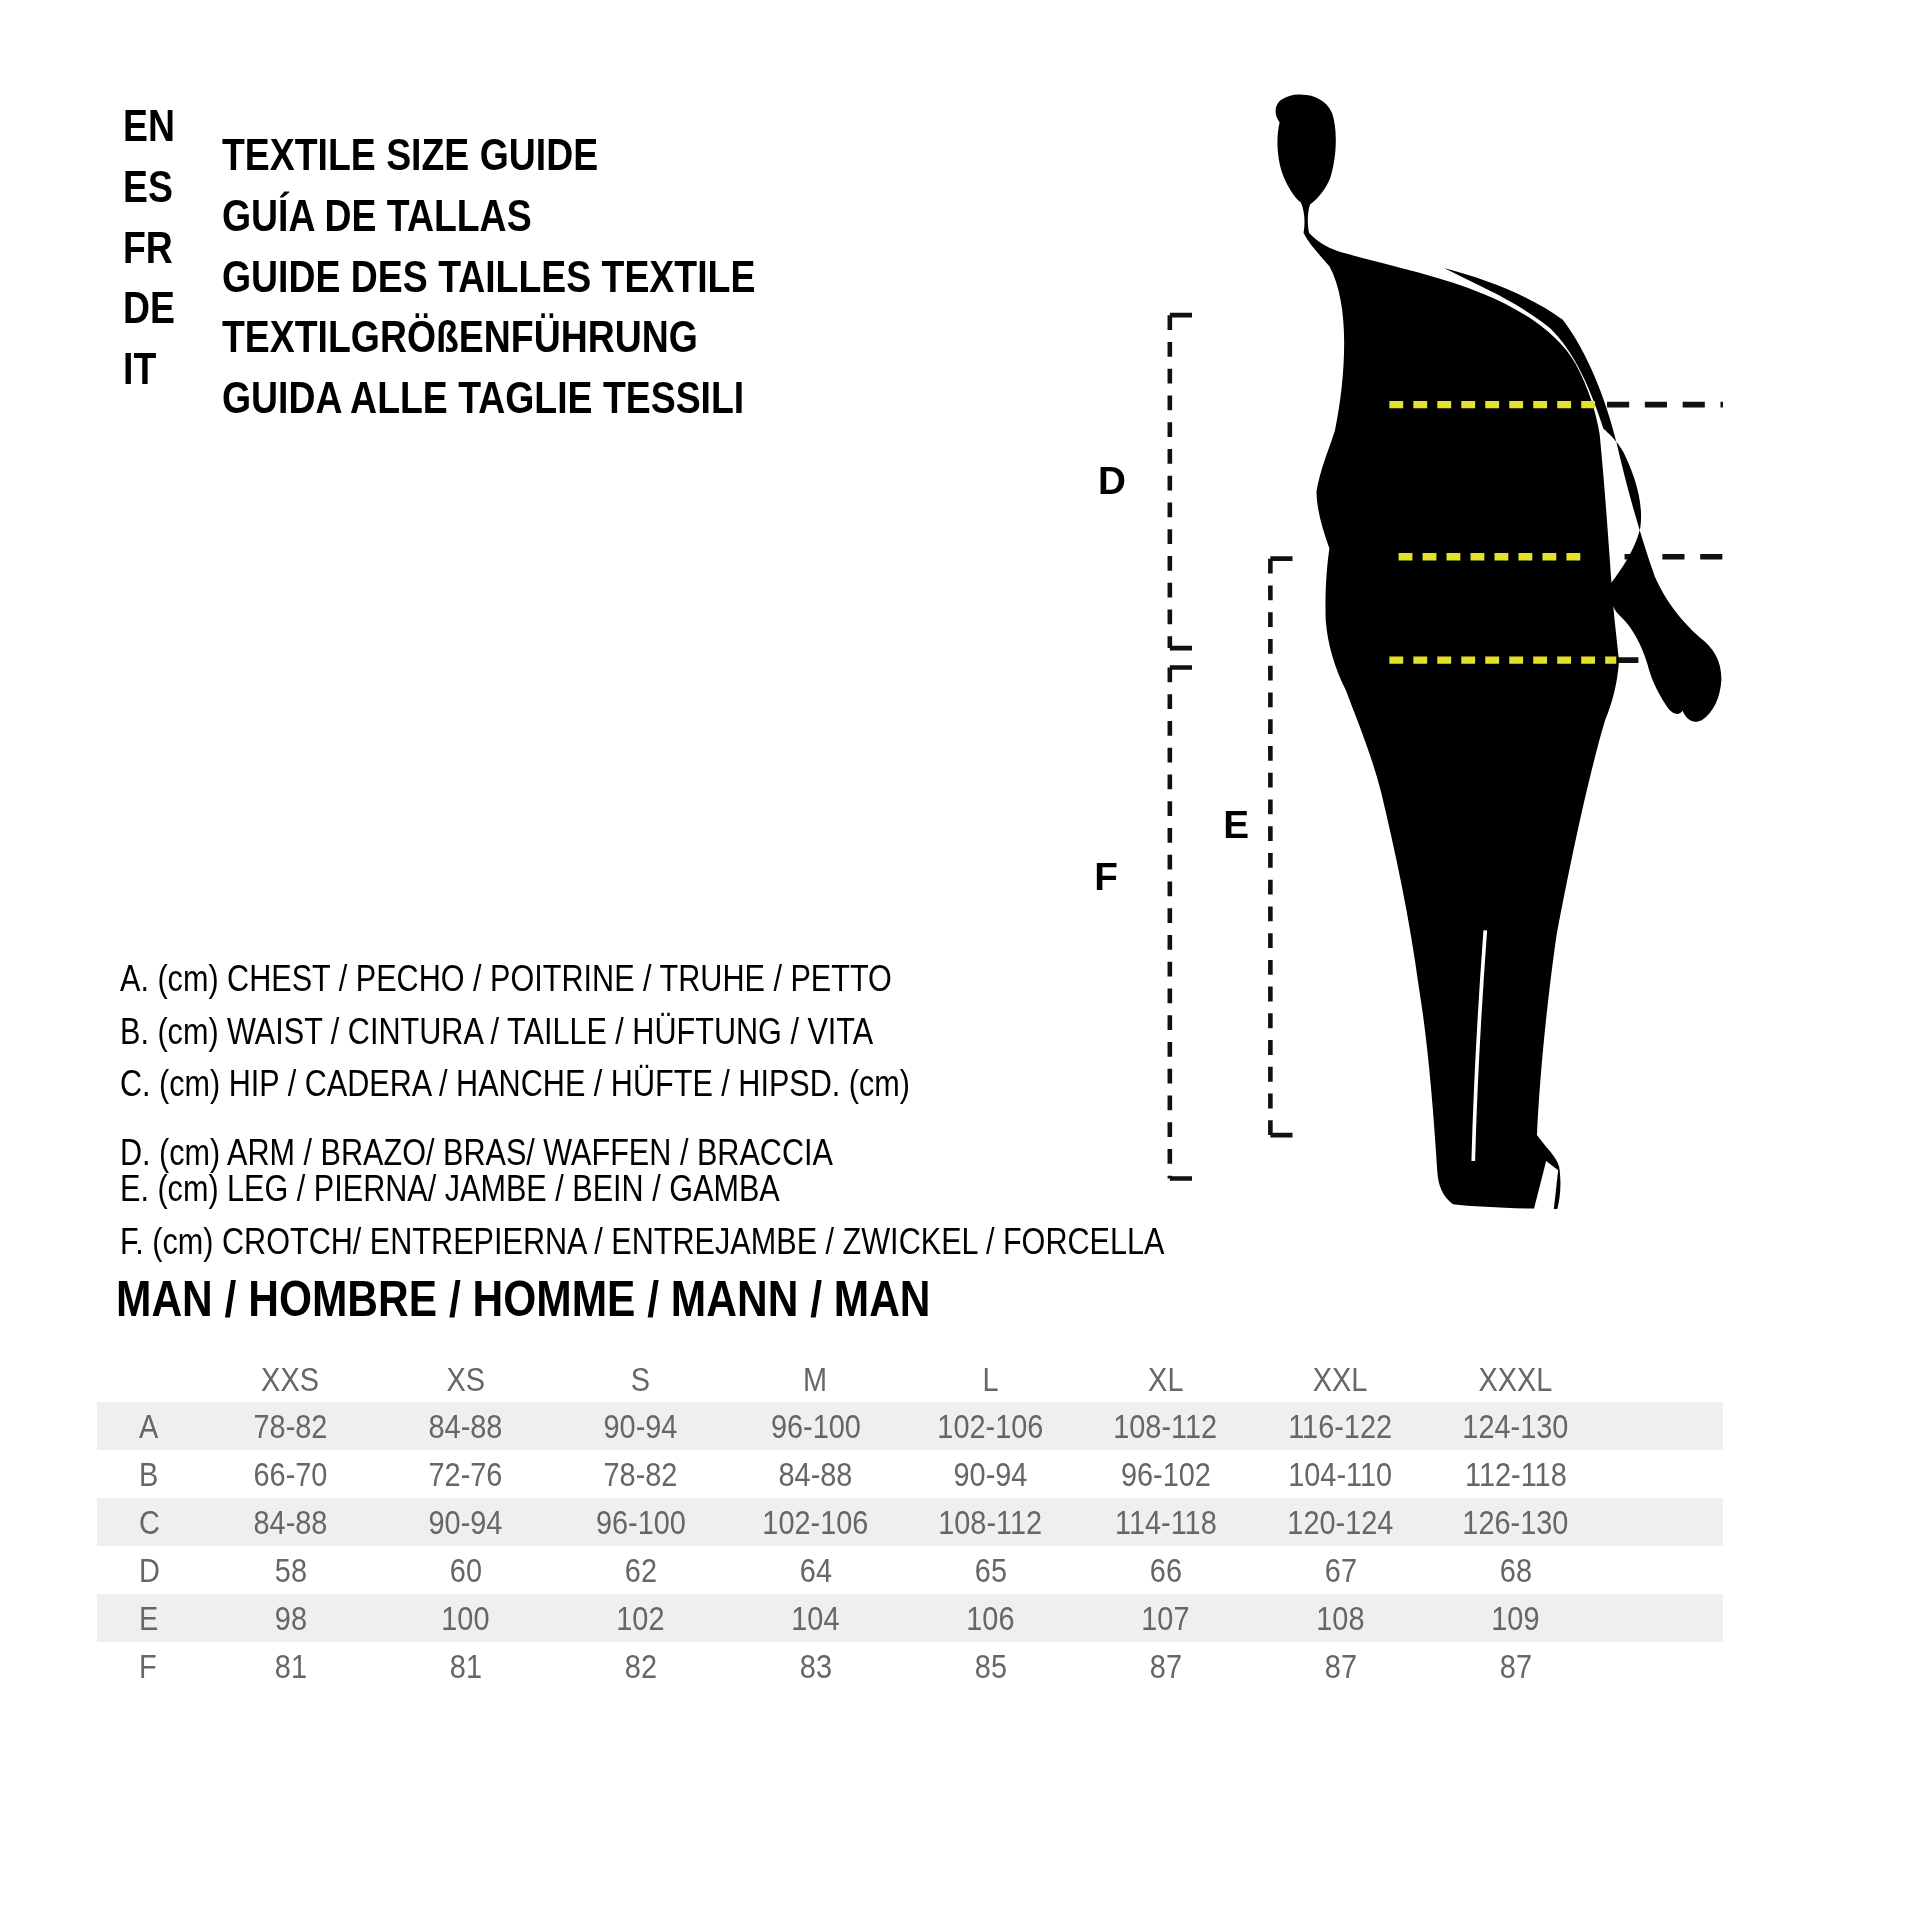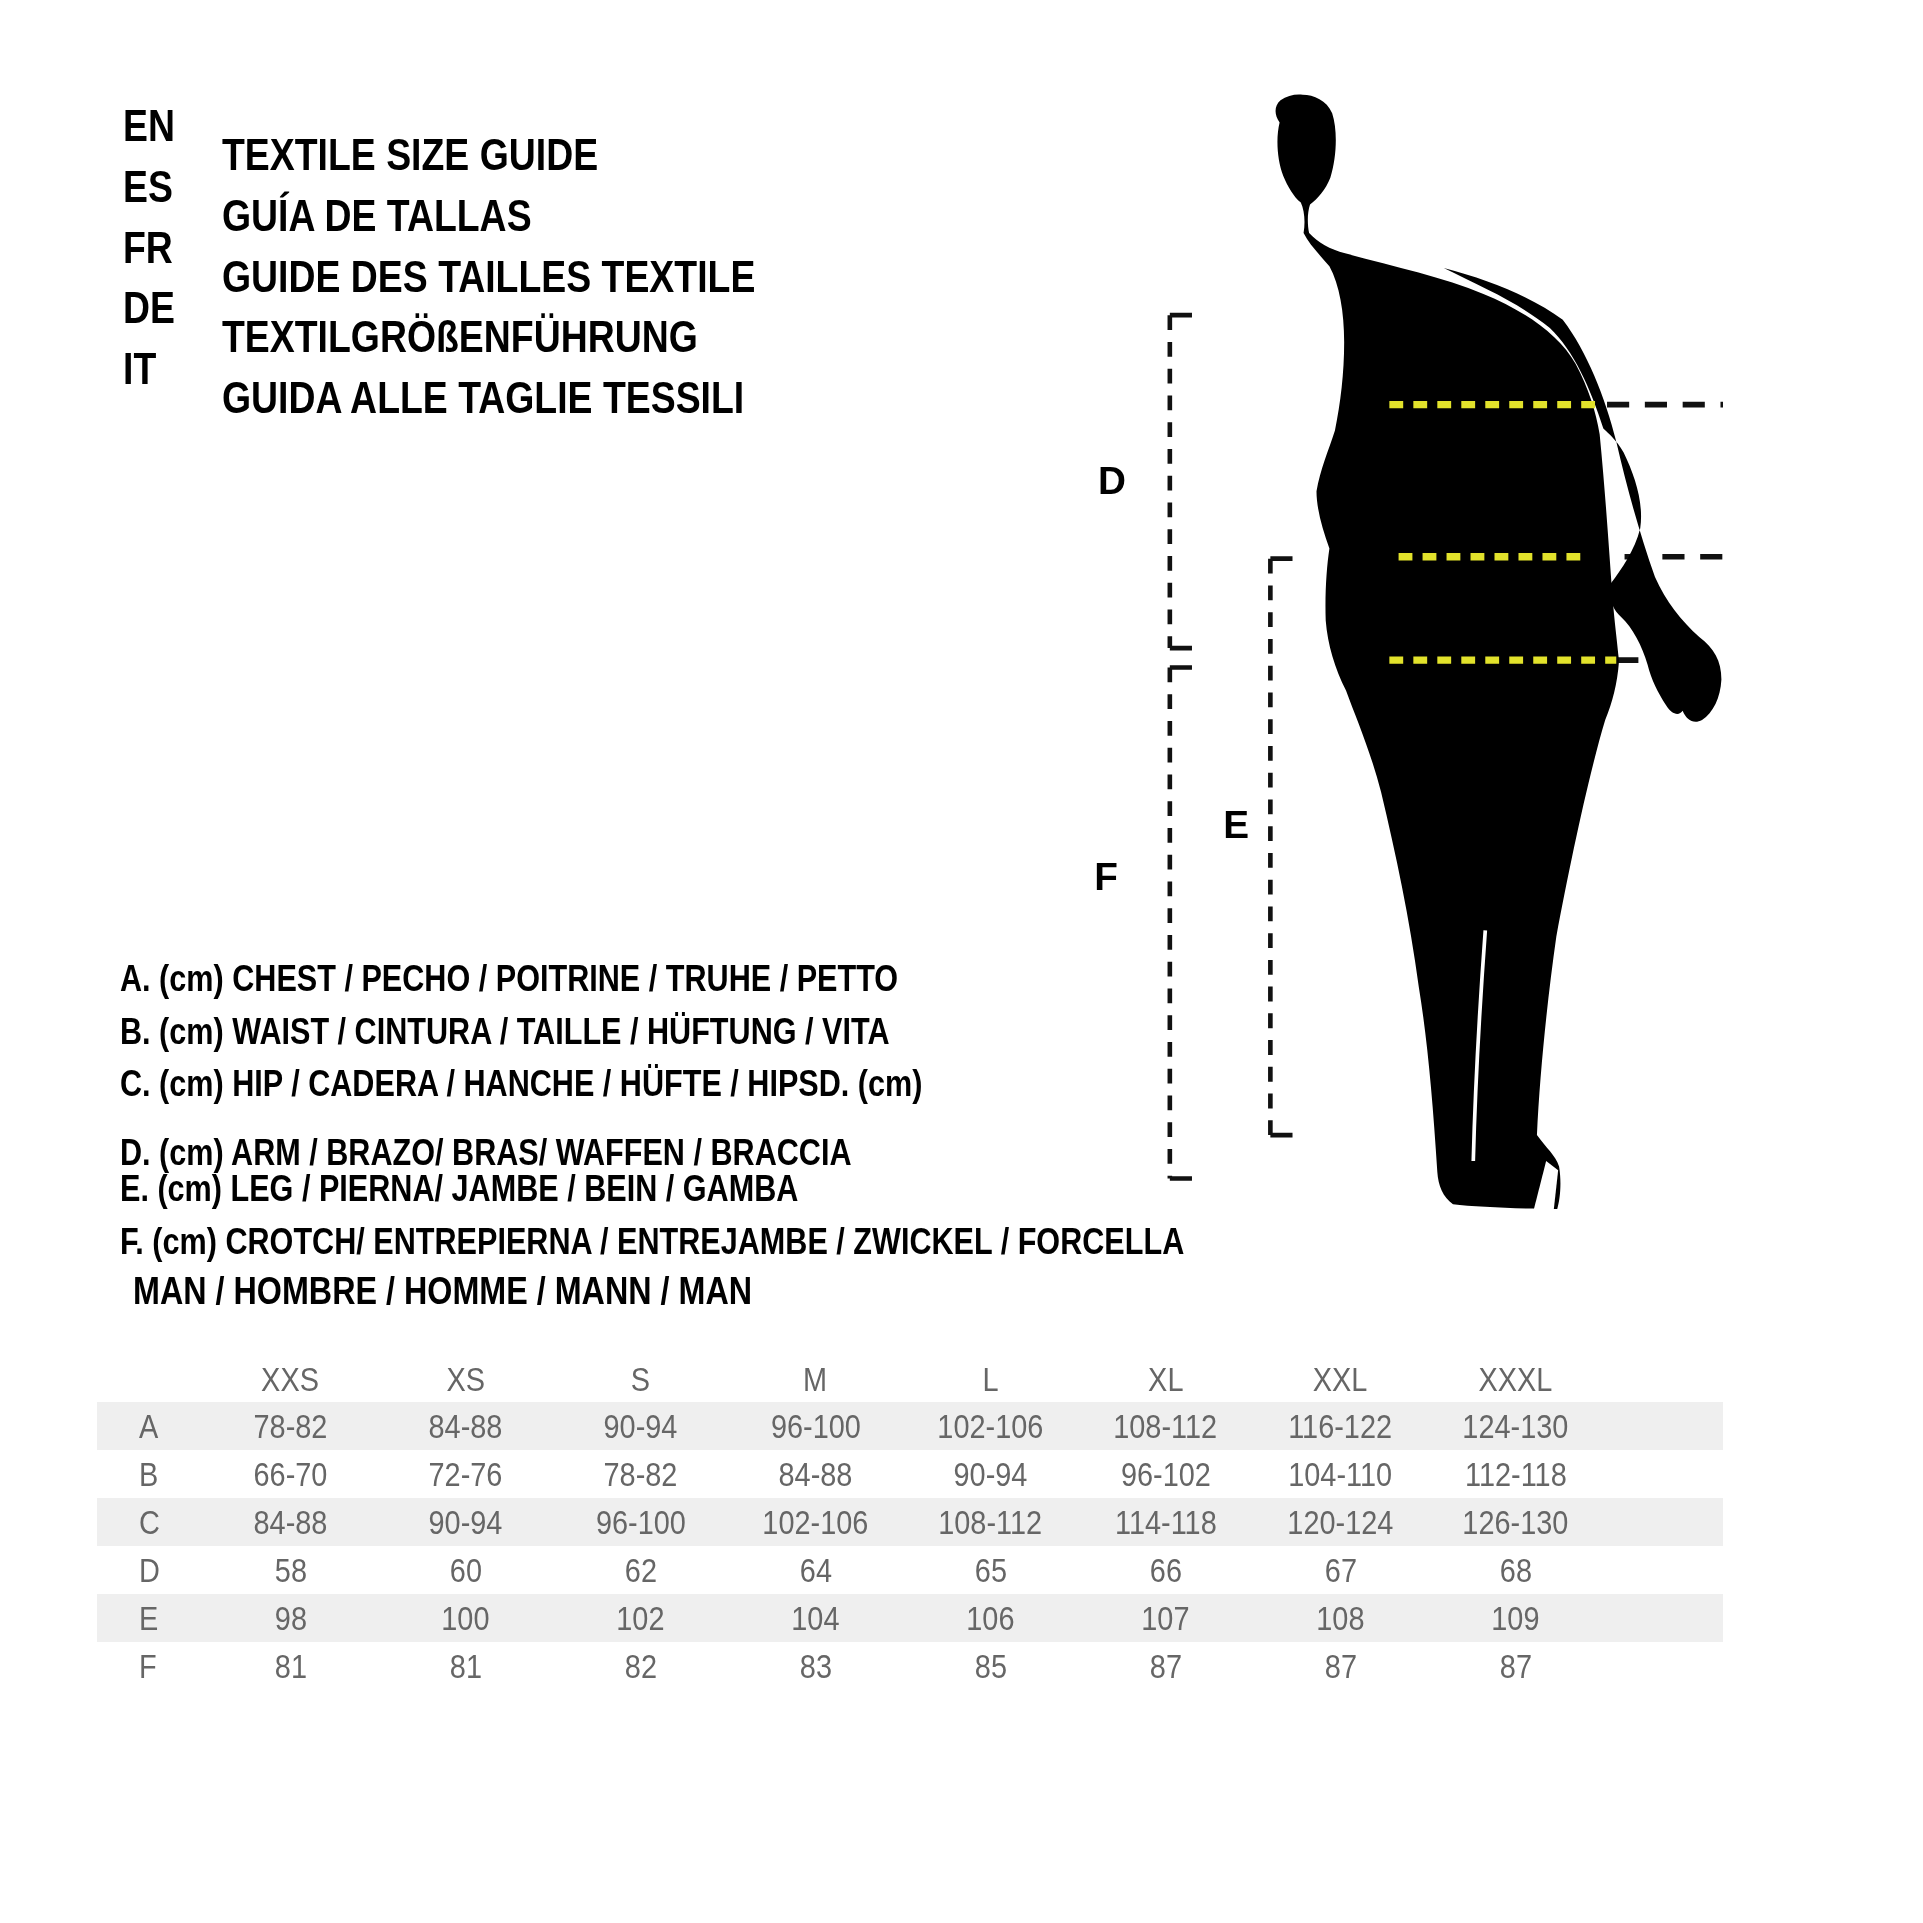--- a/index.html
+++ b/index.html
@@ -18,23 +18,23 @@
   }
   .cond{display:inline-block;transform:scaleX(0.85);transform-origin:left center;white-space:nowrap;}
   .condc{display:inline-block;transform:scaleX(0.85);transform-origin:center center;white-space:nowrap;}
 
   
   .lang-row{position:absolute;left:123px;height:55px;font-size:44px;font-weight:700;line-height:52px;}
   .lang-code{position:absolute;left:0;top:0;}
   .lang-title{position:absolute;left:99px;top:9px;margin-top:20px;}
 
   
-  .legend-row{position:absolute;left:120px;font-size:36px;font-weight:700;line-height:42px;}
+  .legend-row{position:absolute;left:120px;font-size:36px;font-weight:400;line-height:42px;}
 
-  .gender-title{position:absolute;left:133px;top:1270px;font-size:38px;font-weight:700;}
+  .gender-title{position:absolute;left:116px;top:1270px;font-size:50px;font-weight:700;}
 
   
   .size-table{position:absolute;left:97px;top:1356px;width:1703px;}
   .size-header-bar{
     height:47px;background:var(--bar-bg);color:var(--bar-text);
     font-size:37px;font-weight:400;line-height:47px;padding-left:13px;box-sizing:border-box;
   }
   .tgrid{display:grid;grid-template-columns:106px repeat(8,175px) 1fr;}
   .trow{display:contents;}
   .tcell{

